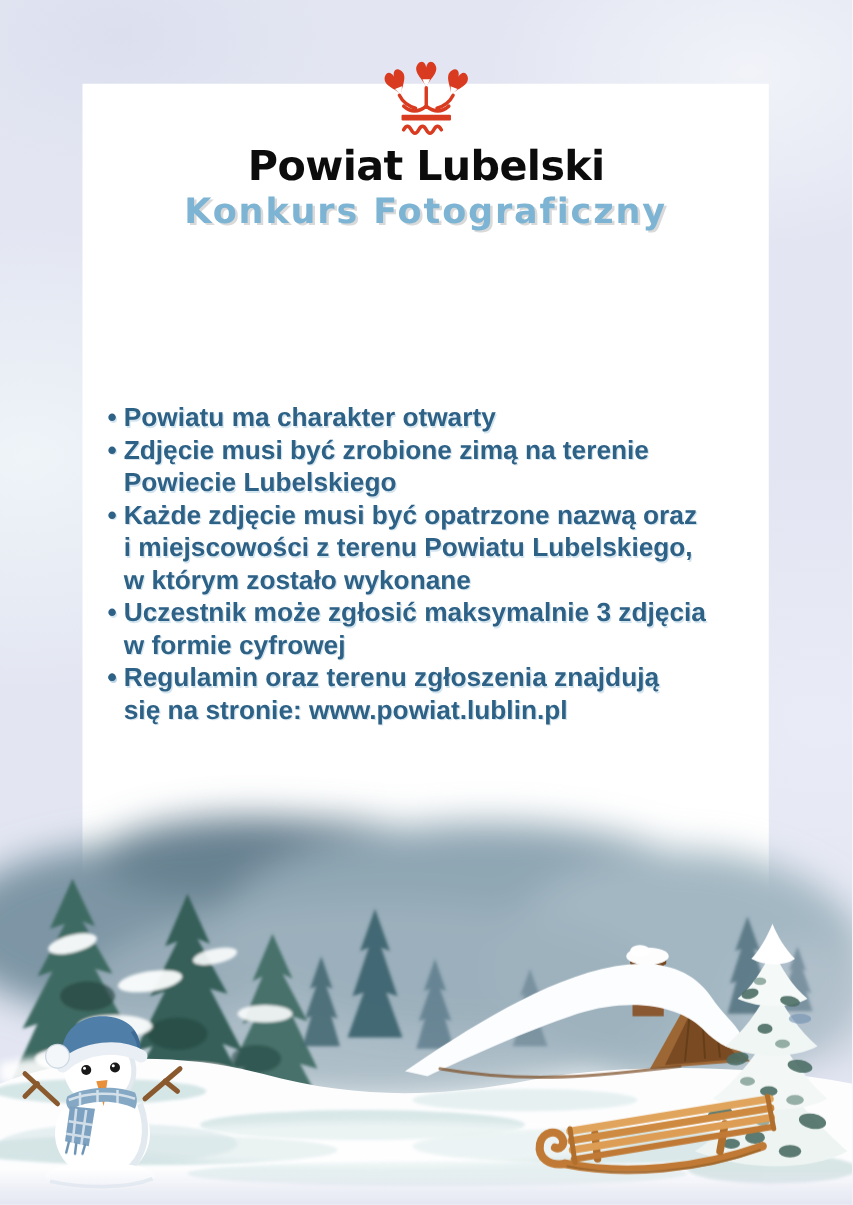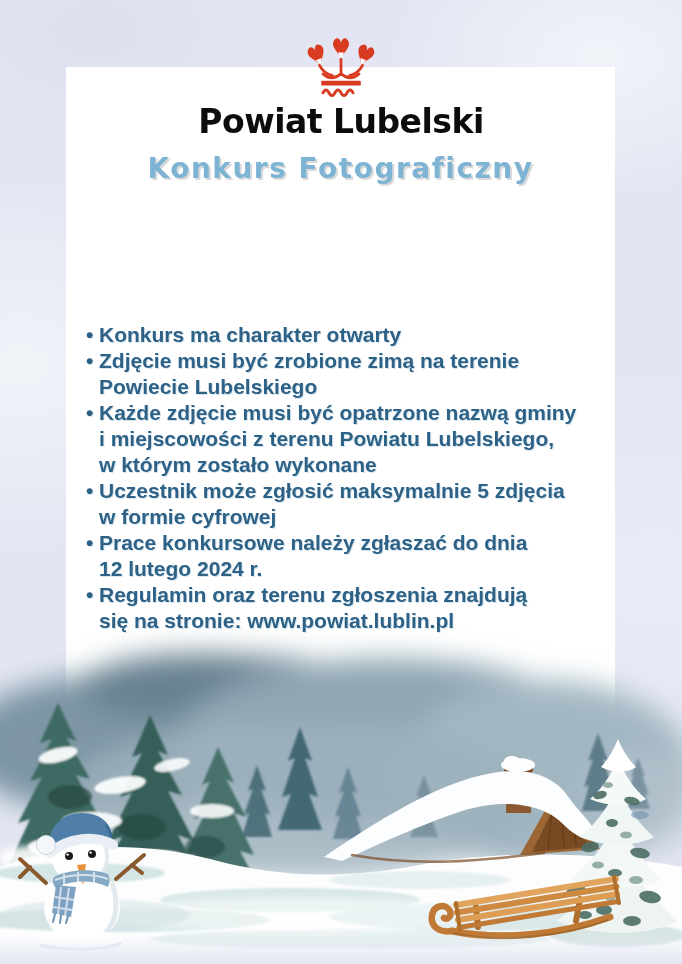--- a/index.html
+++ b/index.html
@@ -14,21 +14,21 @@
       radial-gradient(ellipse 260px 160px at 14% 3%, #dcdfee 0%, rgba(220,223,238,0) 70%),
       radial-gradient(ellipse 300px 200px at 88% 6%, #f1f3f9 0%, rgba(241,243,249,0) 70%),
       radial-gradient(ellipse 340px 260px at 3% 38%, #eef4f8 0%, rgba(238,244,248,0) 72%),
       radial-gradient(ellipse 420px 300px at 96% 60%, #e9ecf6 0%, rgba(233,236,246,0) 70%),
       #e3e6f2;
   }
   .card {
     position:absolute; left:66px; top:67px; width:549px; height:878px;
     background:#ffffff;
   }
-  .brand { position:absolute; left:0; top:36px; width:682px; text-align:center; }
+  .brand { position:absolute; left:0; top:47px; width:682px; text-align:center; }
   .crown { display:block; margin:0 auto; }
   .org-name {
     margin-top:4px;
     font-family:"DejaVu Sans", sans-serif;
     font-size:33px; font-weight:bold; color:#0c0c0c; letter-spacing:-0.5px;
   }
   .titles { position:absolute; left:66px; top:152px; width:549px; text-align:center; }
   .contest-label {
     font-family:"DejaVu Sans", sans-serif;
     font-size:28px; font-weight:bold; color:#7db4d3; letter-spacing:1.5px;
@@ -83,30 +83,29 @@
       <path d="M29,66 q3.5,-6.5 7,0 t7,0 t7,0 t7,0 t7,0" stroke="#d93b21" stroke-width="3.4" fill="none" stroke-linecap="round"></path>
     </svg>
     <h1 class="org-name">Powiat Lubelski</h1>
   </header>
 
   <section class="titles">
     <div class="contest-label">Konkurs Fotograficzny</div>
   </section>
 
   <ul class="rules">
-    <li><span class="dot">•</span><span class="txt">Konkurs ma charakter otwarty</span></li>
+    <li><span class="dot">•</span><span class="txt">Powiatu ma charakter otwarty</span></li>
     <li><span class="dot">•</span><span class="txt">Zdjęcie musi być zrobione zimą na terenie
 Powiecie Lubelskiego</span></li>
-    <li><span class="dot">•</span><span class="txt">Każde zdjęcie musi być opatrzone nazwą gminy
+    <li><span class="dot">•</span><span class="txt">Każde zdjęcie musi być opatrzone nazwą oraz
 i miejscowości z terenu Powiatu Lubelskiego,
 w którym zostało wykonane</span></li>
-    <li><span class="dot">•</span><span class="txt">Uczestnik może zgłosić maksymalnie 5 zdjęcia
+    <li><span class="dot">•</span><span class="txt">Uczestnik może zgłosić maksymalnie 3 zdjęcia
 w formie cyfrowej</span></li>
-    <li><span class="dot">•</span><span class="txt">Prace konkursowe należy zgłaszać  do dnia
-12 lutego 2024 r.</span></li>
+    <li><span class="dot">•</span></li>
     <li><span class="dot">•</span><span class="txt">Regulamin oraz terenu zgłoszenia znajdują
 się na stronie:  www.powiat.lublin.pl</span></li>
   </ul>
 
   <svg class="scene" viewBox="0 0 682 349" aria-hidden="true">
     <defs>
       <filter id="b14" x="-60%" y="-60%" width="220%" height="220%">
           <feGaussianBlur stdDeviation="14"></feGaussianBlur>
         </filter>
       <filter id="b3" x="-40%" y="-40%" width="180%" height="180%">

